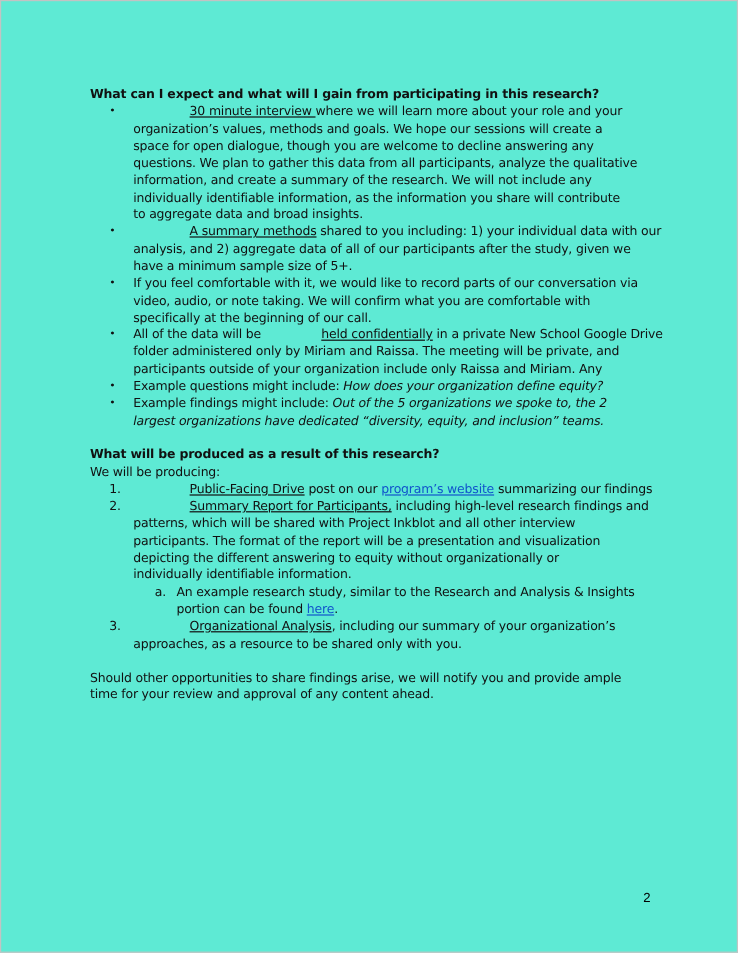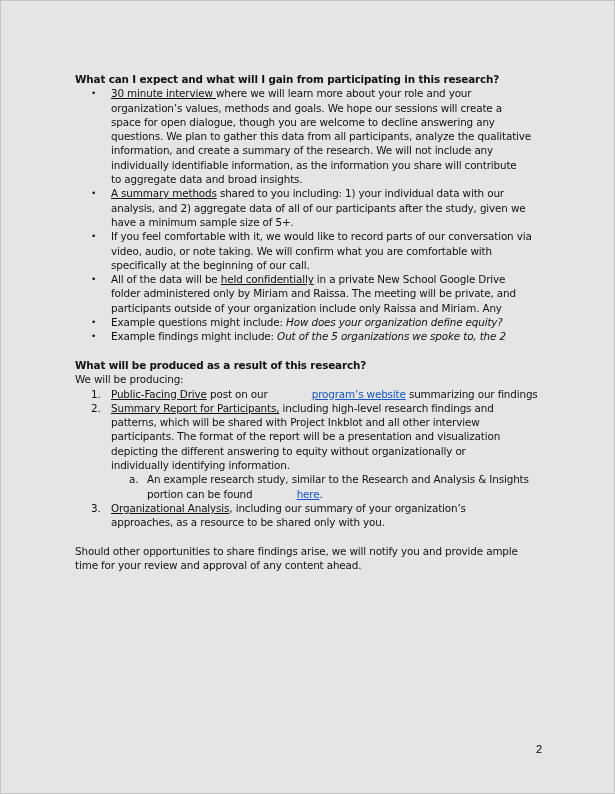--- a/index.html
+++ b/index.html
@@ -1,37 +1,37 @@
 <!DOCTYPE html>
 <html><head>
 <meta charset="utf-8">
 <style>
   html, body { margin: 0; padding: 0; background: #ffffff; }
   body { width: 615px; height: 794px; position: relative; overflow: hidden; }
   .page {
     position: absolute; left: 0; top: 0;
     width: 613px; height: 792px;
     border: 1px solid #c3c3c3;
-    background: #e5e5e5;
+    background: #5eead4;
     font-family: "DejaVu Sans", sans-serif;
     font-size: 10.4px;
     color: #111111;
     letter-spacing: -0.15px;
   }
   .content { position: absolute; left: 74px; top: 71px; width: 475px; }
   .line { line-height: 14.3px; white-space: nowrap; }
   .h { font-weight: bold; }
   .blank { height: 14.3px; }
   .item { position: relative; padding-left: 36px; }
   .bullet { position: absolute; left: 16px; top: 0; font-size: 9px; line-height: 14.3px; }
   .num { position: absolute; left: 16px; top: 0; line-height: 14.3px; }
   .subitem { position: relative; padding-left: 72px; }
   .subnum { position: absolute; left: 54px; top: 0; line-height: 14.3px; }
-  .u { text-decoration: underline; }
-  .link { color: #1155cc; text-decoration: underline; margin-left: 41px; }
+  .u { text-decoration: underline; margin-left: 47px; }
+  .link { color: #1155cc; text-decoration: underline; }
   .i { font-style: italic; }
   .pagenum { position: absolute; left: 535px; top: 742px; font-family: "Liberation Sans", sans-serif; font-size: 11px; color: #000; }
 </style>
 </head>
 <body>
 
 <div class="page">
   <div class="content">
 
     <div class="line h">What can I expect and what will I gain from participating in this research?</div>
@@ -69,39 +69,40 @@
     </div>
 
     <div class="item">
       <span class="bullet">•</span>
       <div class="line"><span>Example questions might include: </span><span class="i">How does your organization define equity?</span></div>
     </div>
 
     <div class="item">
       <span class="bullet">•</span>
       <div class="line"><span>Example findings might include: </span><span class="i">Out of the 5 organizations we spoke to, the 2</span></div>
+      <div class="line i">largest organizations have dedicated “diversity, equity, and inclusion” teams.</div>
     </div>
 
     <div class="blank"></div>
 
     <div class="line h">What will be produced as a result of this research?</div>
     <div class="line">We will be producing:</div>
 
     <div class="item">
       <span class="num">1.</span>
       <div class="line"><span class="u">Public-Facing Drive</span><span> post on our </span><a class="link">program’s website</a><span> summarizing our findings</span></div>
     </div>
 
     <div class="item">
       <span class="num">2.</span>
       <div class="line"><span class="u">Summary Report for Participants,</span><span> including high-level research findings and</span></div>
       <div class="line">patterns, which will be shared with Project Inkblot and all other interview</div>
       <div class="line">participants. The format of the report will be a presentation and visualization</div>
       <div class="line">depicting the different answering to equity without organizationally or</div>
-      <div class="line">individually identifying information.</div>
+      <div class="line">individually identifiable information.</div>
     </div>
     <div class="subitem">
       <span class="subnum">a.</span>
       <div class="line">An example research study, similar to the Research and Analysis &amp; Insights</div>
       <div class="line"><span>portion can be found </span><a class="link">here</a><span>.</span></div>
     </div>
 
     <div class="item">
       <span class="num">3.</span>
       <div class="line"><span class="u">Organizational Analysis</span><span>, including our summary of your organization’s</span></div>

